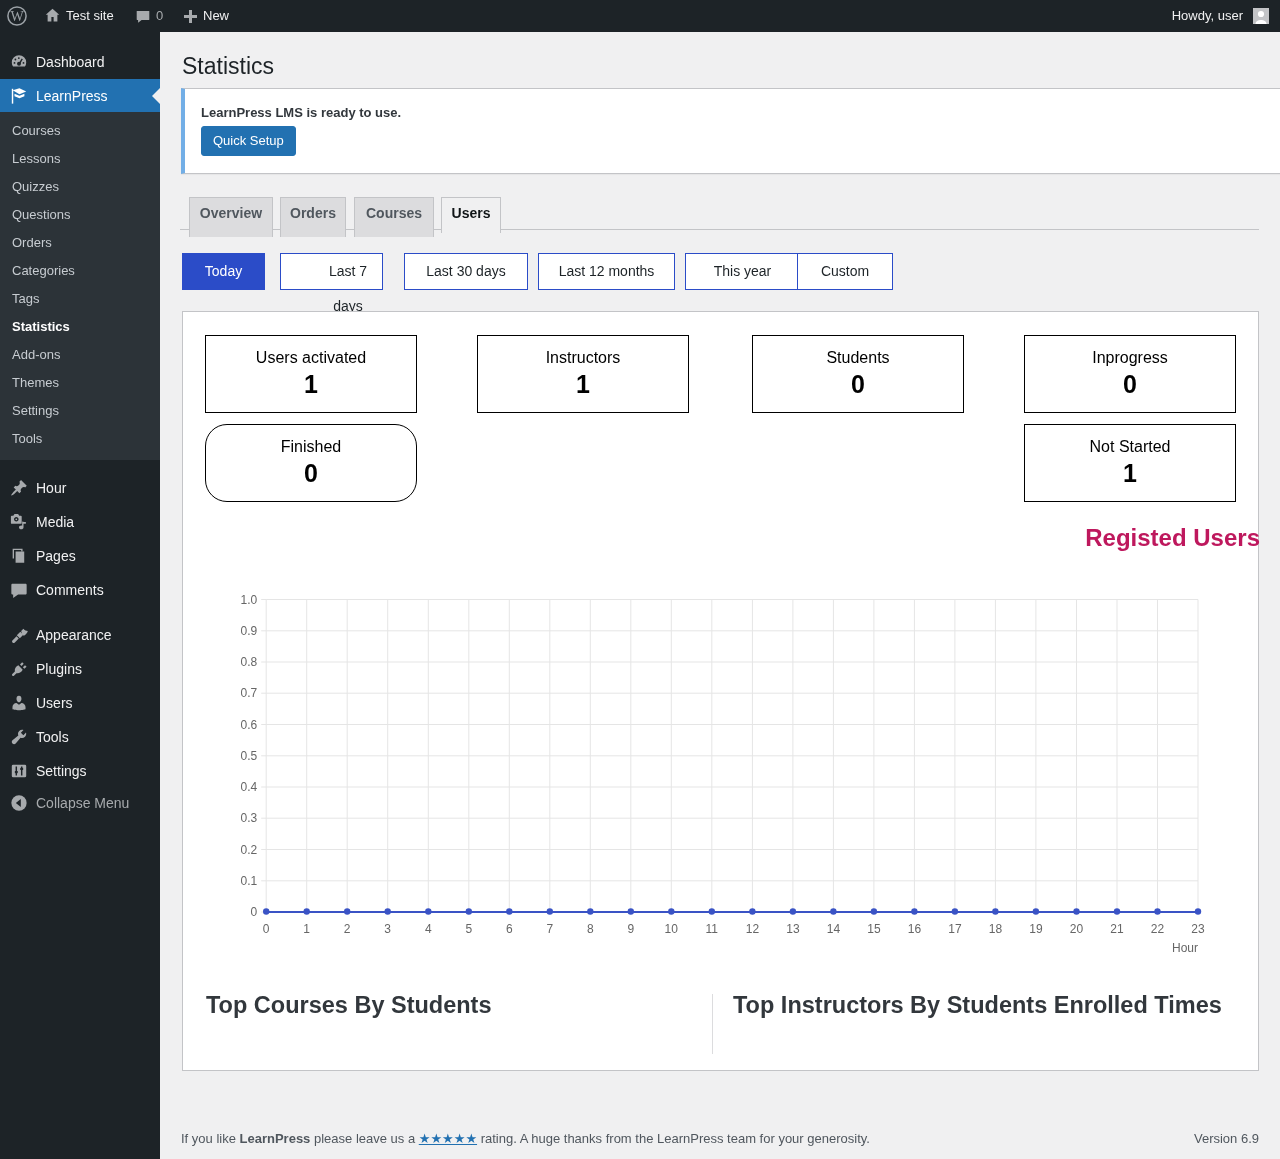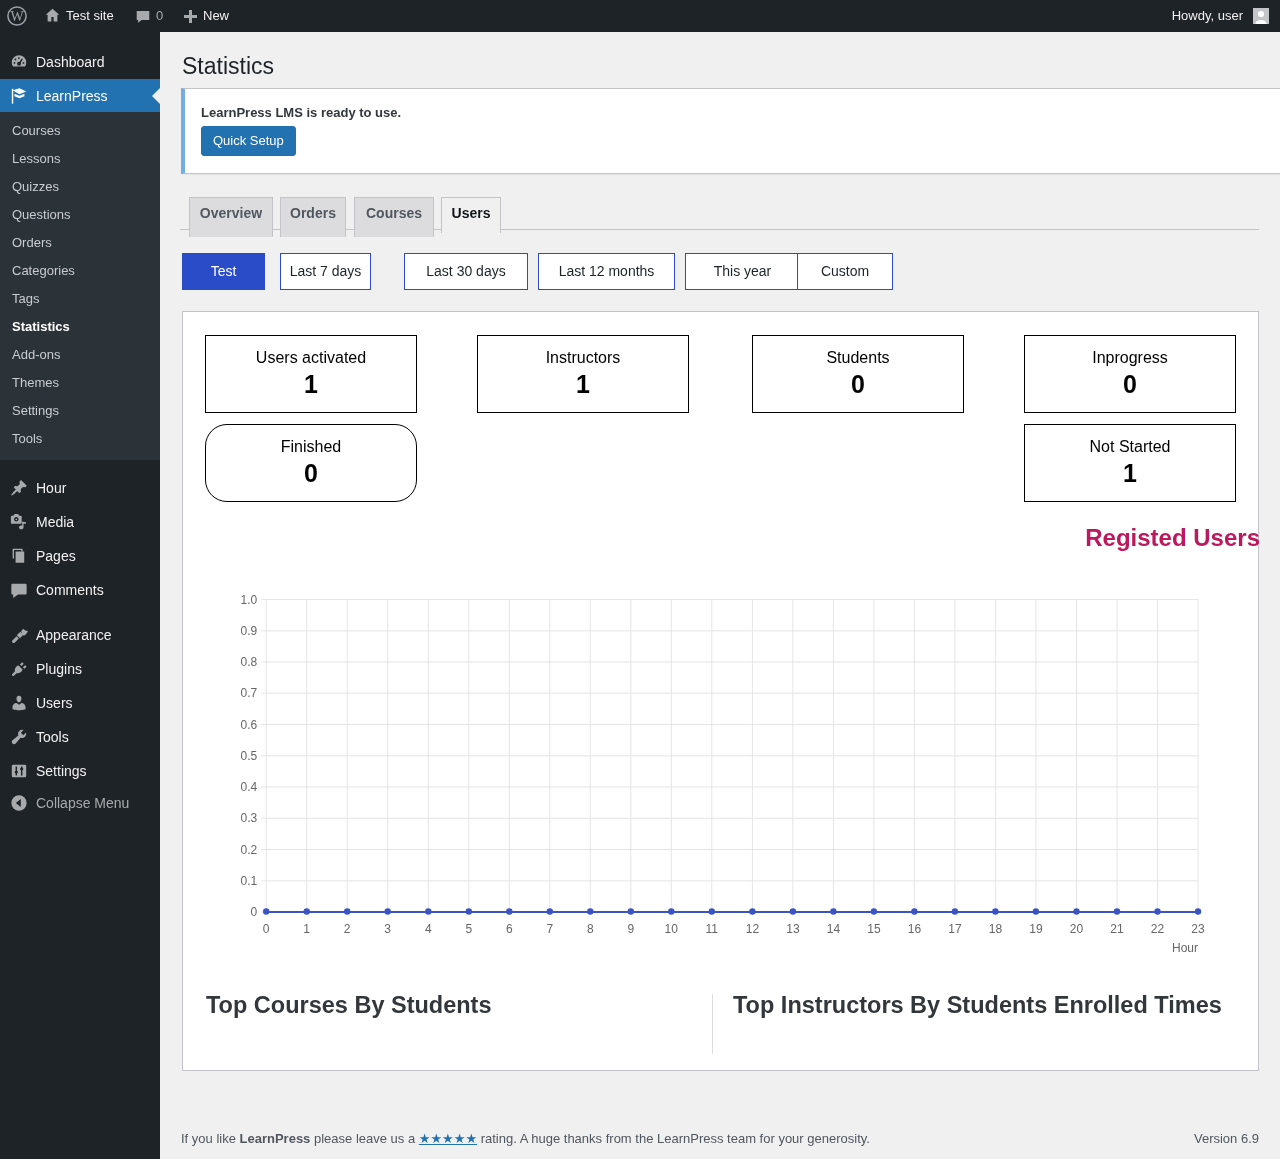--- a/index.html
+++ b/index.html
@@ -183,22 +183,22 @@
         <path stroke="#fff" stroke-width="3.4" stroke-linecap="round" d="M6.2 6.2 L13.8 13.8 M13.8 6.2 L6.2 13.8"></path>
       </svg>
   </div>
   <div id="tabs">
     <span class="navtab" style="left:9px;width:84px;">Overview</span>
     <span class="navtab" style="left:100px;width:66px;">Orders</span>
     <span class="navtab" style="left:174px;width:80px;">Courses</span>
     <span class="navtab active" style="left:261px;width:60px;">Users</span>
   </div>
   <div id="filters">
-    <span class="fbtn active" style="left:0;width:83px;">Test</span>
-    <span class="fbtn" style="left:98px;width:91px;">Last 7 days</span>
+    <span class="fbtn active" style="left:0;width:83px;">Today</span>
+    <span class="fbtn" style="left:98px;width:103px;padding-left:33px;">Last 7 days</span>
     <span class="fbtn" style="left:222px;width:124px;">Last 30 days</span>
     <span class="fbtn" style="left:356px;width:137px;">Last 12 months</span>
     <span class="fbtn" style="left:503px;width:115px;">This year</span>
     <span class="fbtn" style="left:615px;width:96px;">Custom</span>
   </div>
   <div id="card">
     <div class="statbox" style="left:22px;top:23px;">
         <span class="slabel">Users activated</span>
         <span class="snum">1</span>
       </div>

